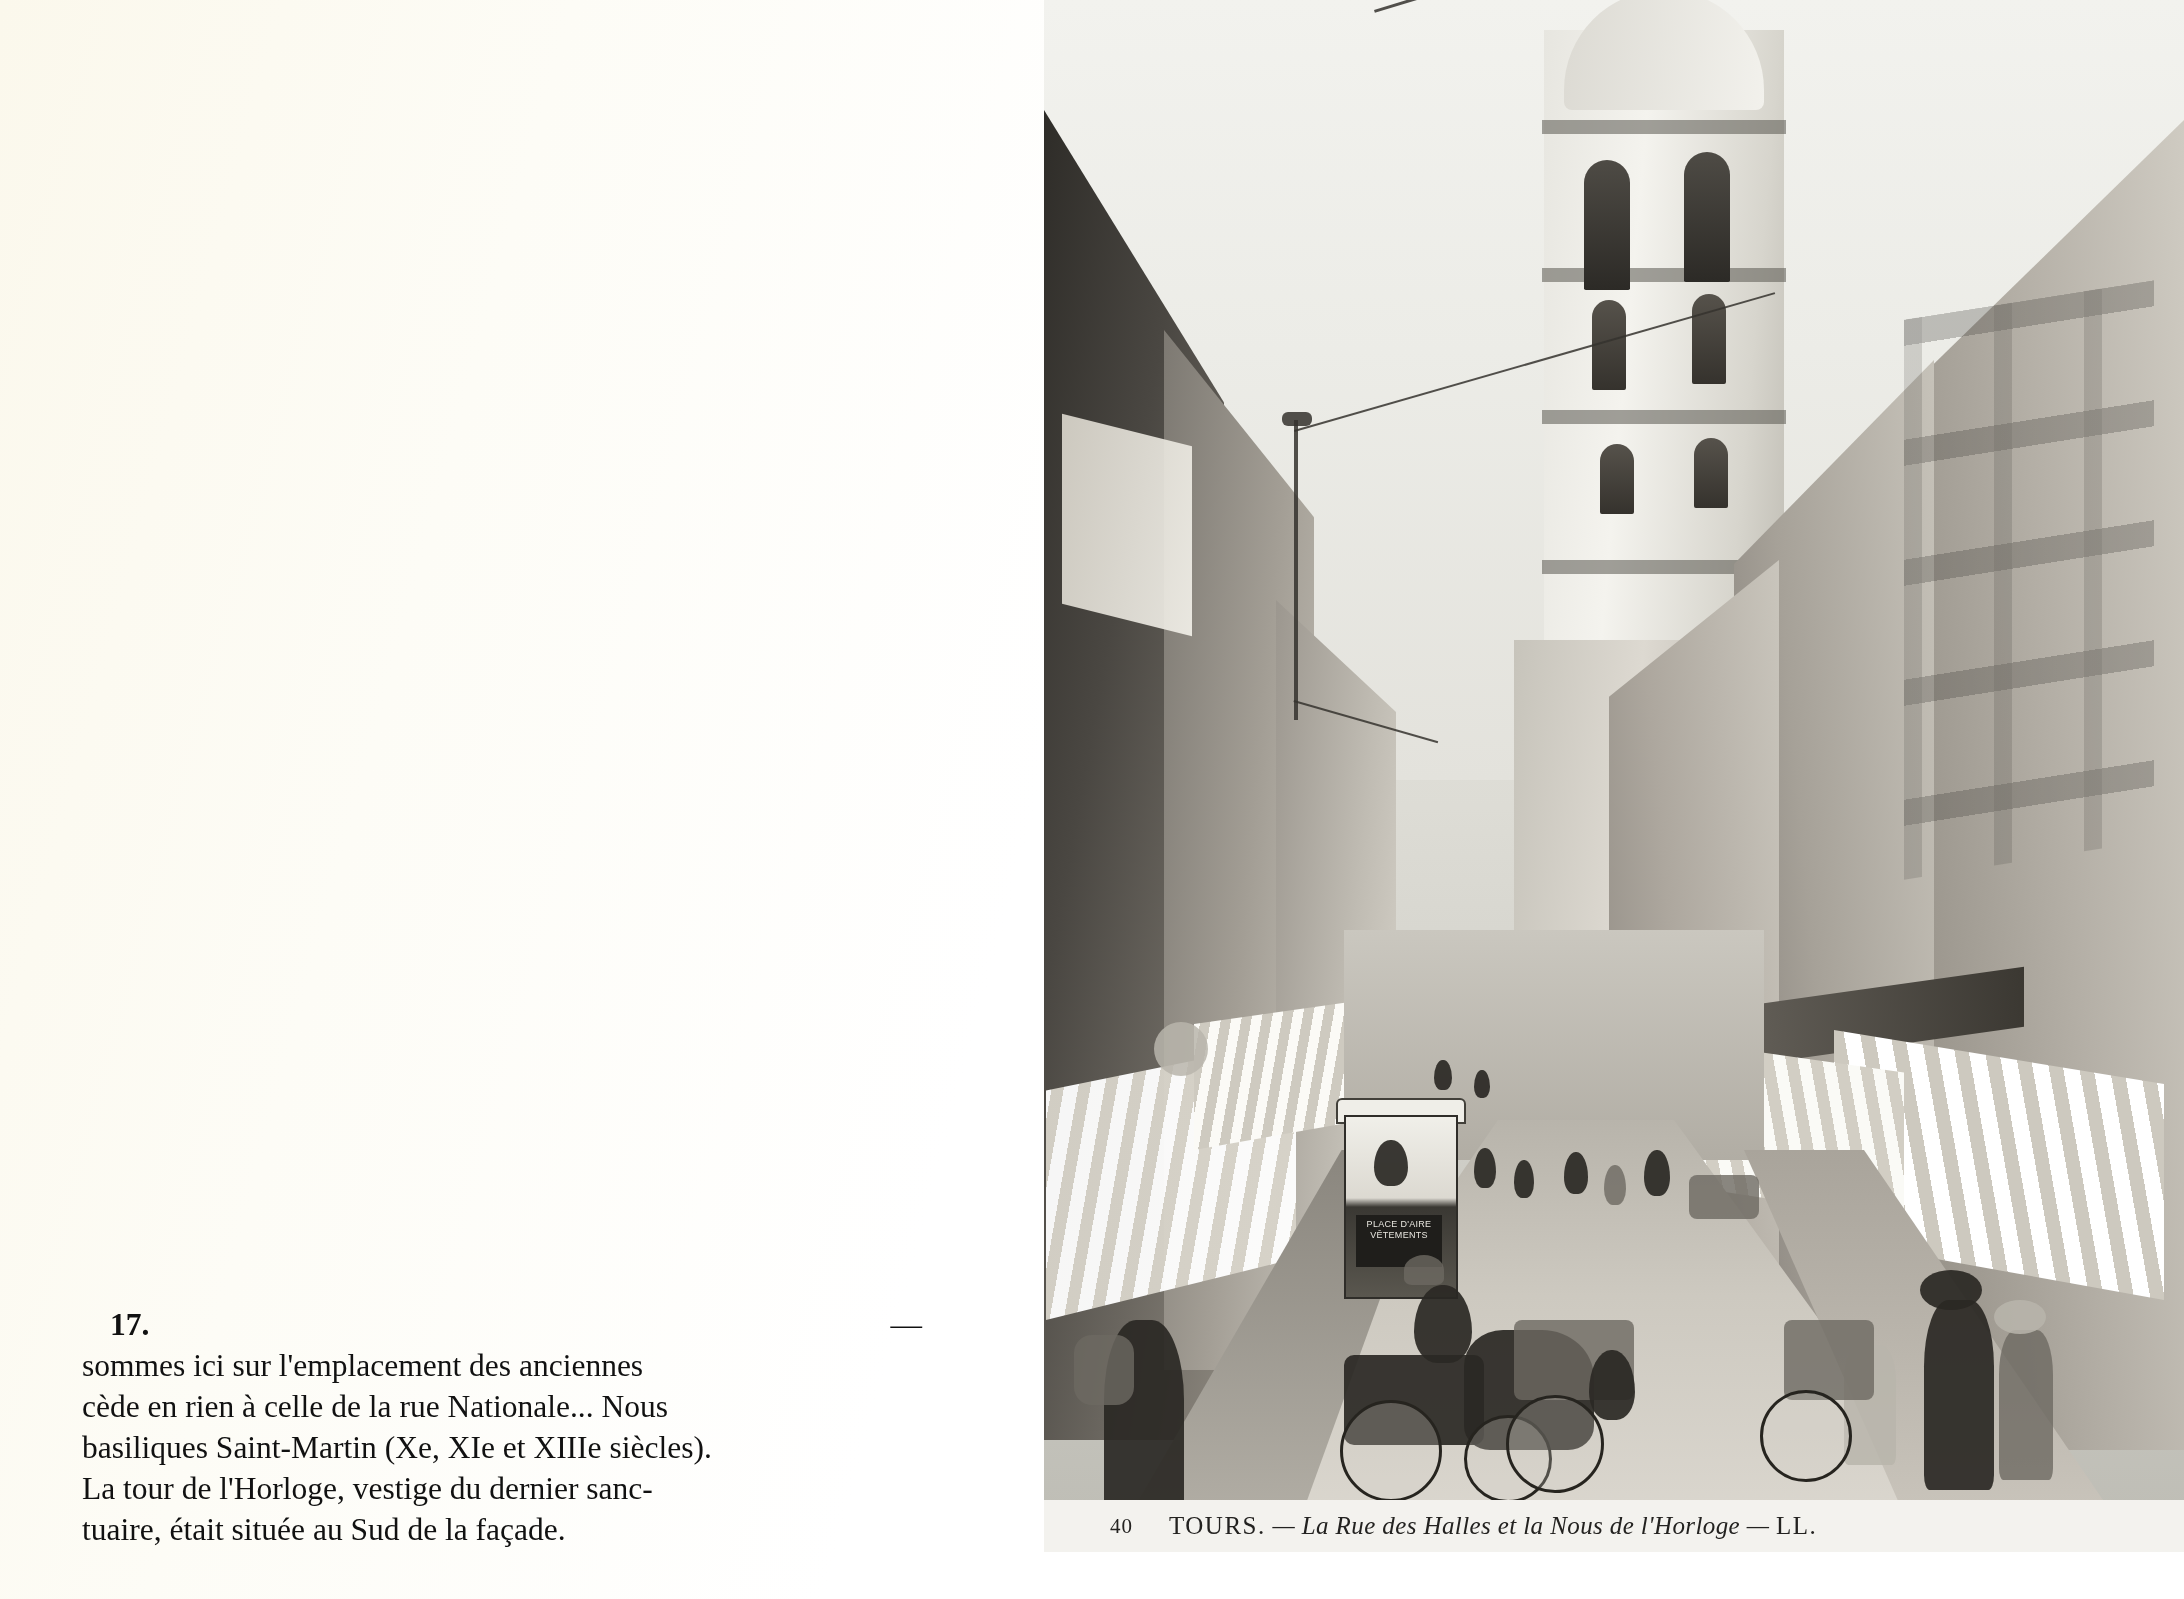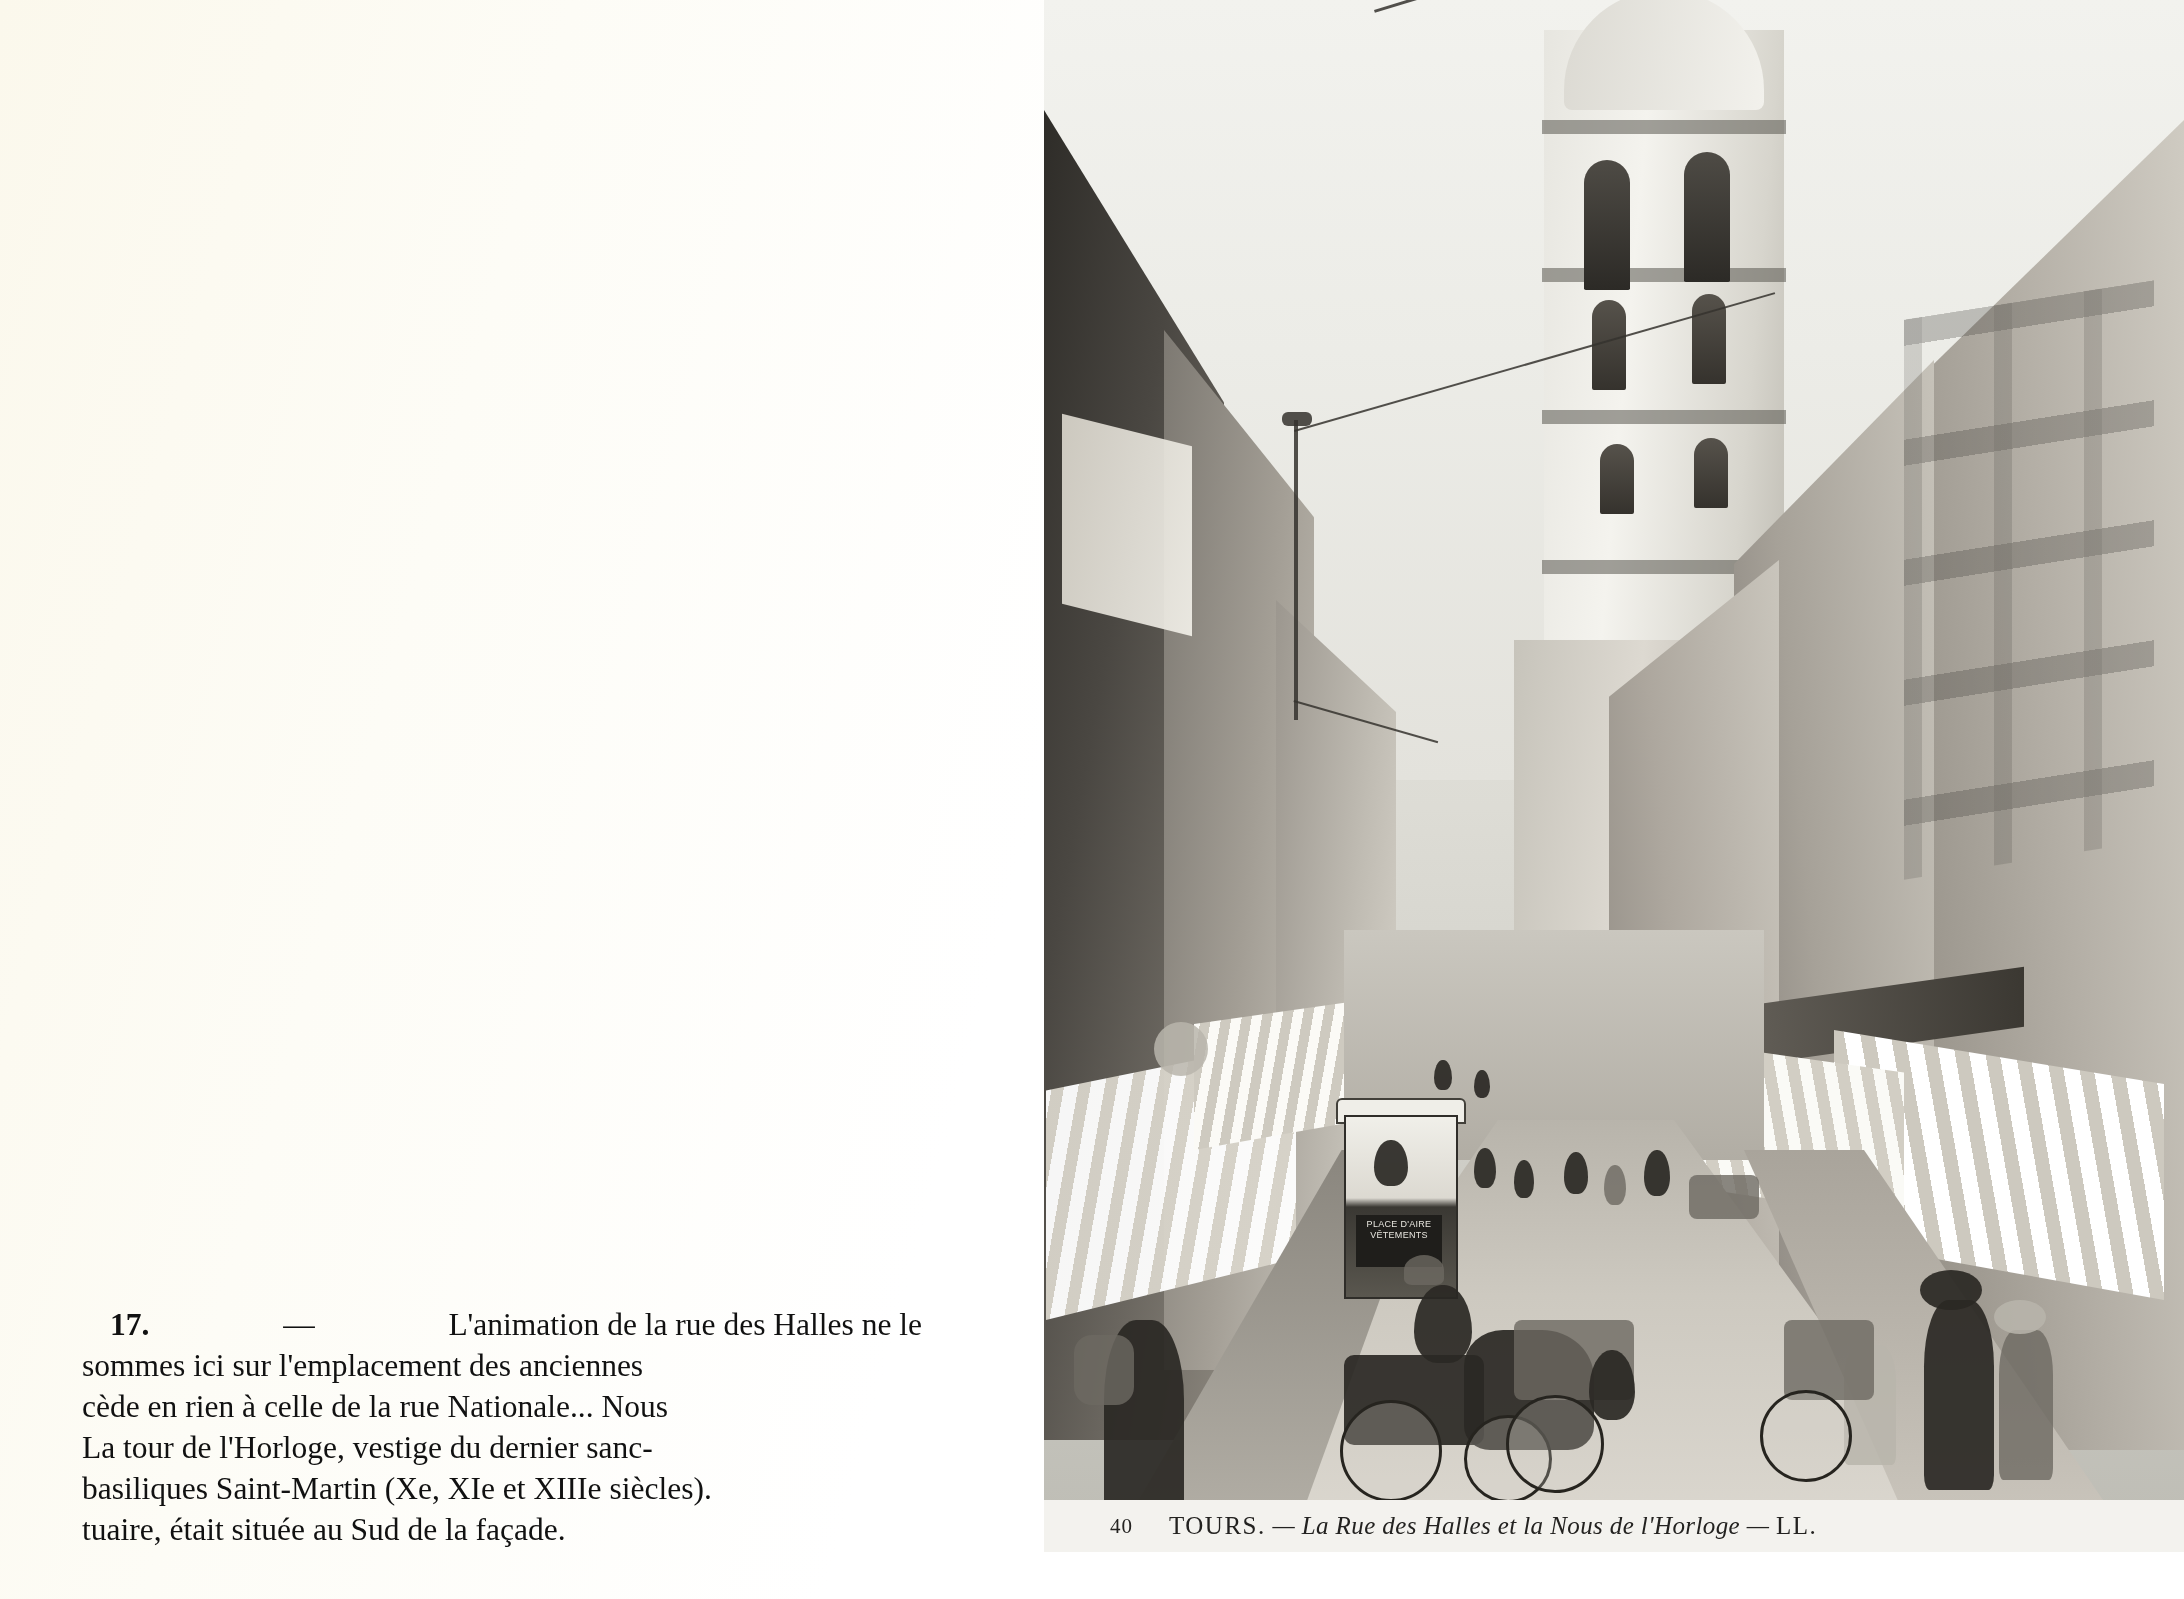--- a/index.html
+++ b/index.html
@@ -323,26 +323,25 @@
 </style>
 </head>
 <body>
 
 <div class="page">
 
   <div class="caption-block">
     <span class="caption-line justified">
       <span class="num">17.</span>
       <span>—</span>
-      <span>L'animation de la rue des Halles ne le</span>
     </span>
     <span class="caption-line">sommes ici sur l'emplacement des anciennes</span>
     <span class="caption-line">cède en rien à celle de la rue Nationale... Nous</span>
+    <span class="caption-line">basiliques Saint-Martin (Xe, XIe et XIIIe siècles).</span>
     <span class="caption-line">La tour de l'Horloge, vestige du dernier sanc-</span>
-    <span class="caption-line">basiliques Saint-Martin (Xe, XIe et XIIIe siècles).</span>
     <span class="caption-line">tuaire, était située au Sud de la façade.</span>
   </div>
 
   <div class="photo-wrap">
     <div class="photo">
 
       <div class="sky"></div>
 
       <div class="tower"></div>
       <div class="tower-top"></div>

